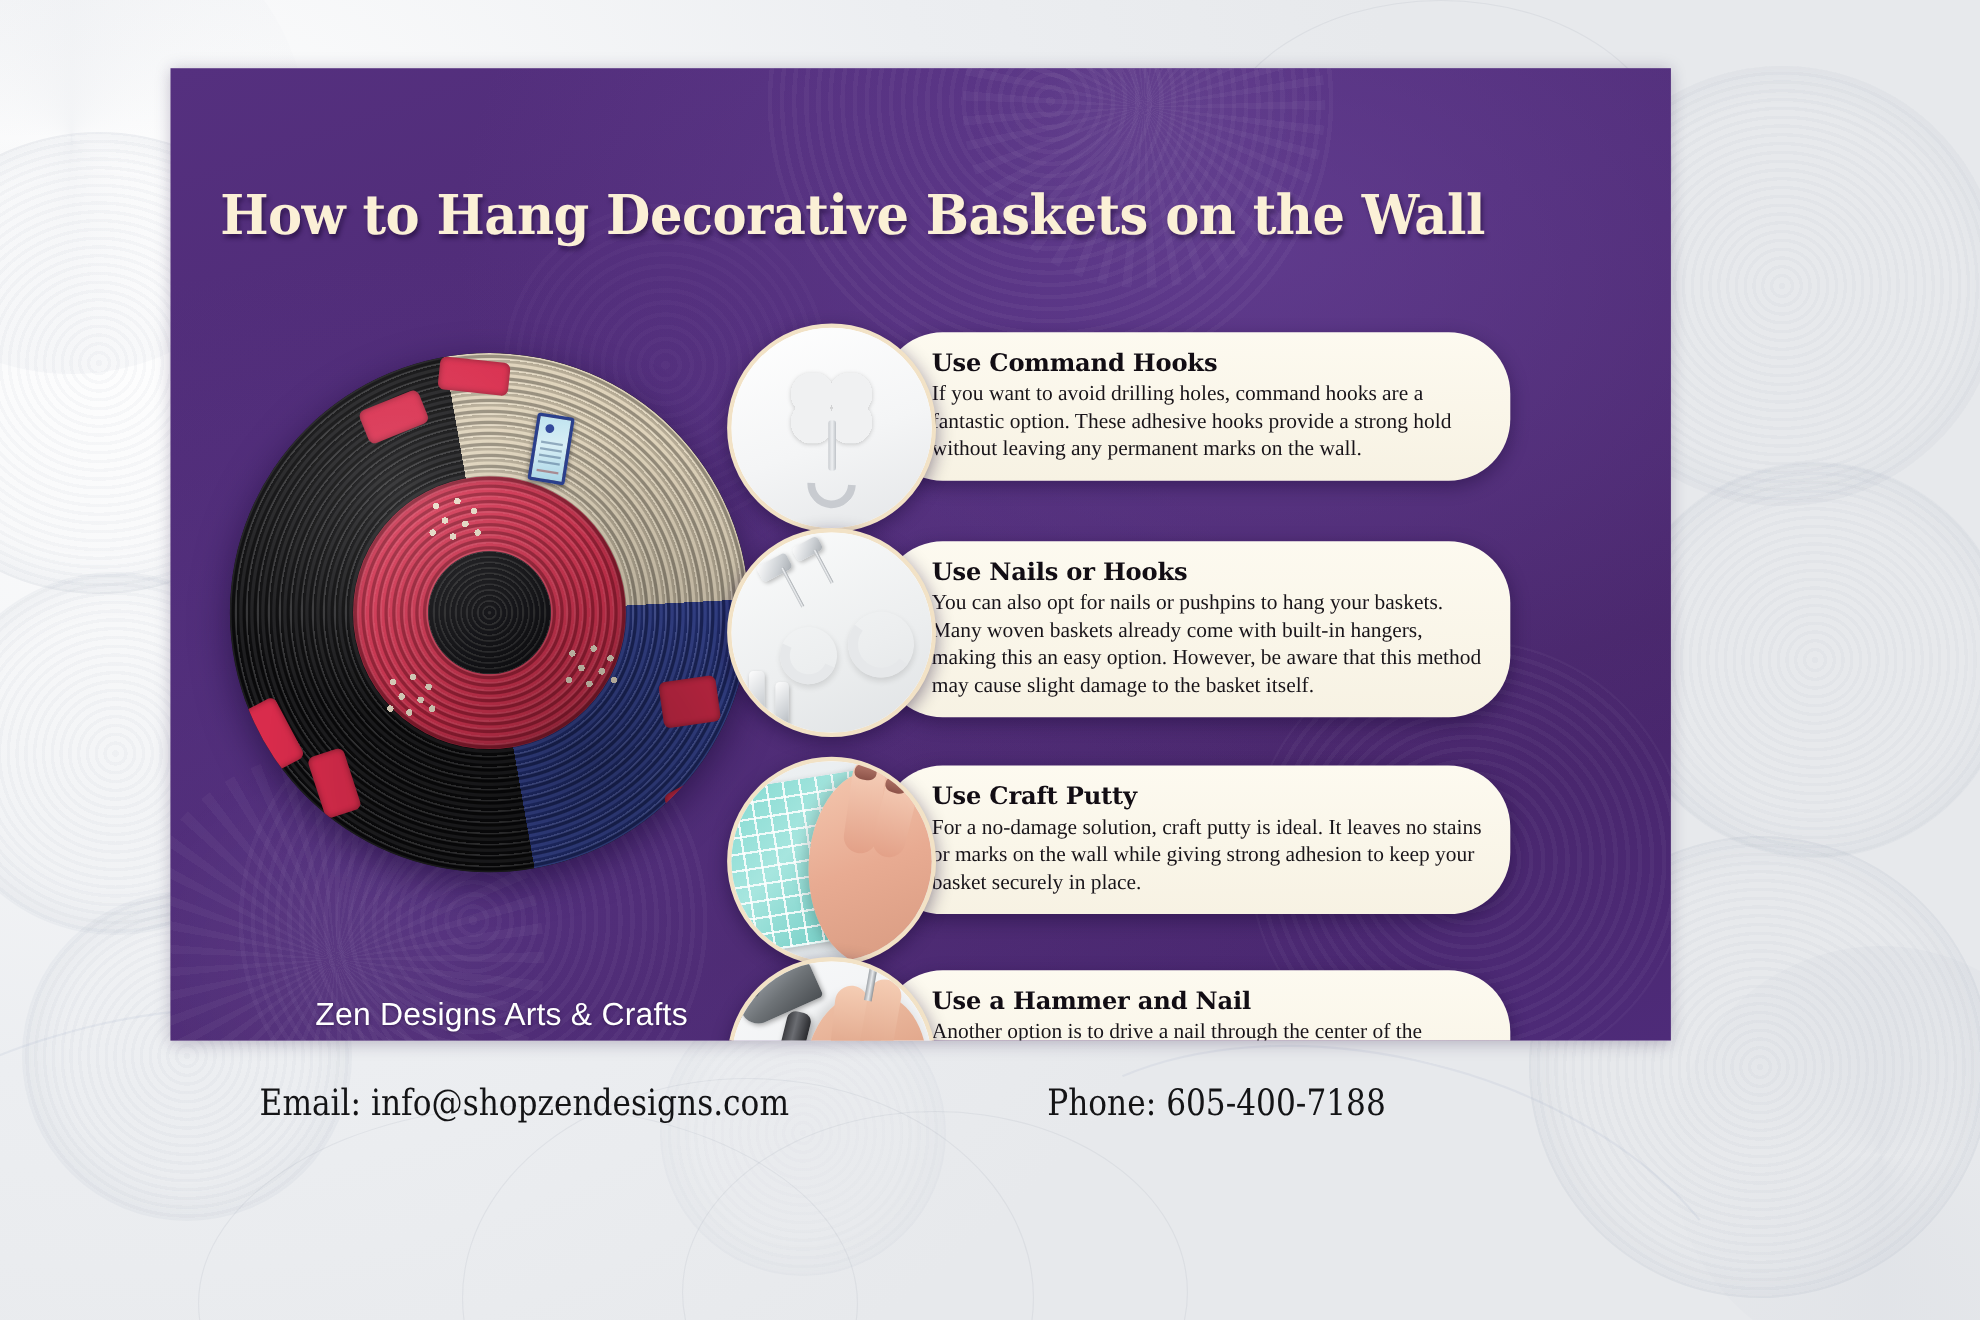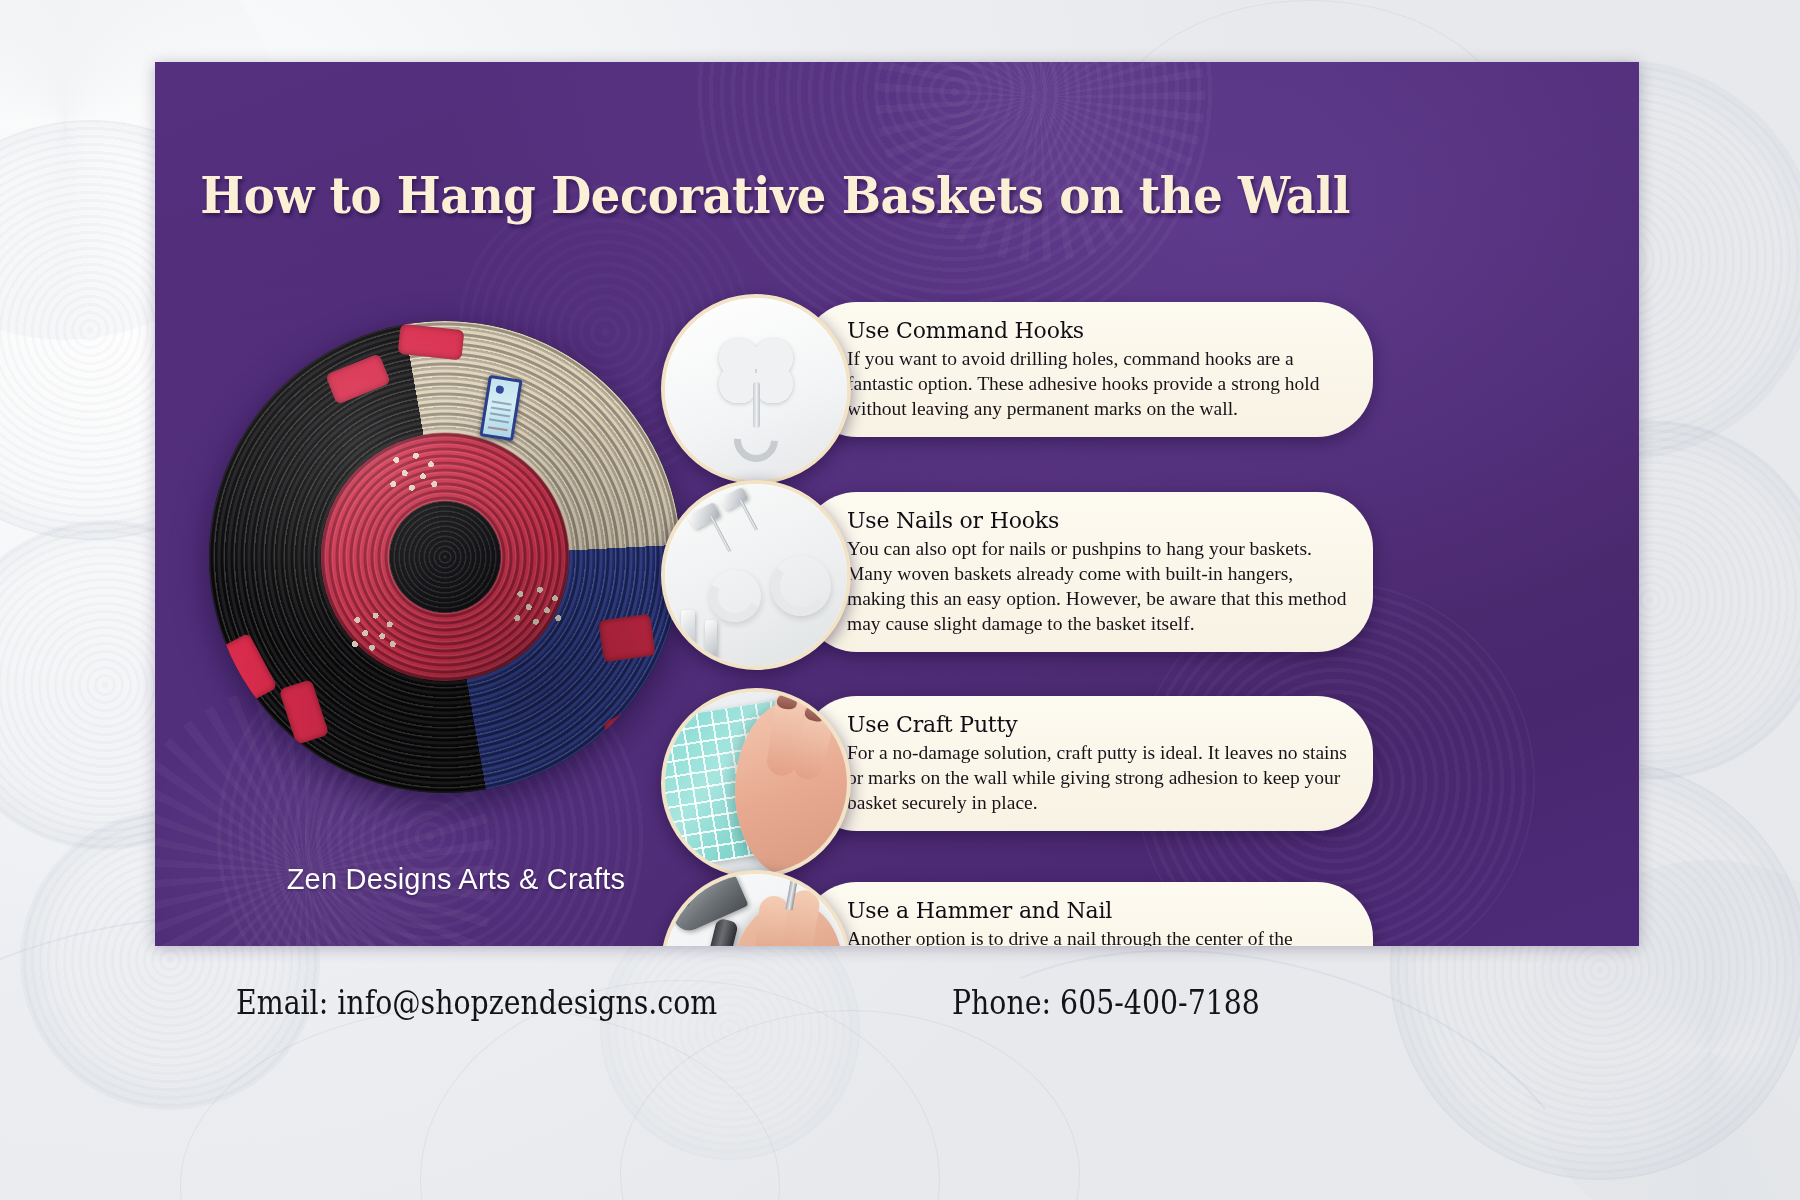--- a/index.html
+++ b/index.html
@@ -41,21 +41,21 @@
   }
   #bg-layer .arc {
     position:absolute; border-radius:50%;
     border:2px solid rgba(150,165,190,0.13);
     border-color:rgba(150,165,190,0.13) transparent transparent transparent;
   }
 
   
   #poster {
     position:absolute;
-    left:155px; top:62px; width:1484px; height:884px;
+    left:155px; top:62px; width:1364px; height:884px;
     background:
       radial-gradient(ellipse at 72% 18%, rgba(110,72,160,0.55) 0%, rgba(0,0,0,0) 52%),
       radial-gradient(ellipse at 18% 86%, rgba(96,60,145,0.45) 0%, rgba(0,0,0,0) 55%),
       linear-gradient(160deg,#55307f 0%,#4d2a74 40%,#472569 72%,#4e2b79 100%);
     overflow:hidden;
     box-shadow:0 2px 14px rgba(40,20,70,0.28);
   }
   
   #poster .ghost {
     position:absolute; border-radius:50%;
@@ -196,42 +196,42 @@
   
   #brand {
     position:absolute; left:66px; top:797px; width:470px;
     text-align:center;
     font-family:"Liberation Sans", sans-serif;
     font-weight:300;
     color:#ffffff;
     line-height:1.42;
     text-shadow:0 1px 3px rgba(25,8,50,0.5);
   }
-  #brand .b1 { font-size:29px; letter-spacing:0.2px; }
+  #brand .b1 { font-size:29px; letter-spacing:0.2px;margin-top:44px; }
   #brand .b2 { font-size:29px; letter-spacing:0.2px; }
 
   
   #cards { position:absolute; left:506px; top:232px; width:720px; }
   .card-row {
     position:relative;
     height:auto;
     margin-bottom:24px;
   }
   .pill {
     position:absolute;
     left:140px; top:0;
     width:572px;
     background:linear-gradient(180deg,#fdfaf0 0%,#f7f2e3 100%);
     border-radius:56px;
     box-shadow:0 5px 16px rgba(22,6,48,0.42);
     padding:16px 26px 16px 46px;
   }
   .card-title {
     font-family:"DejaVu Serif", serif;
-    font-weight:normal;
+    font-weight:bold;
     font-size:22px;
     color:#120d14;
     line-height:1.18;
     margin-bottom:2px;
     letter-spacing:-0.2px;
   }
   .card-body {
     font-family:"Liberation Serif", serif;
     font-size:19.5px;
     color:#181419;

